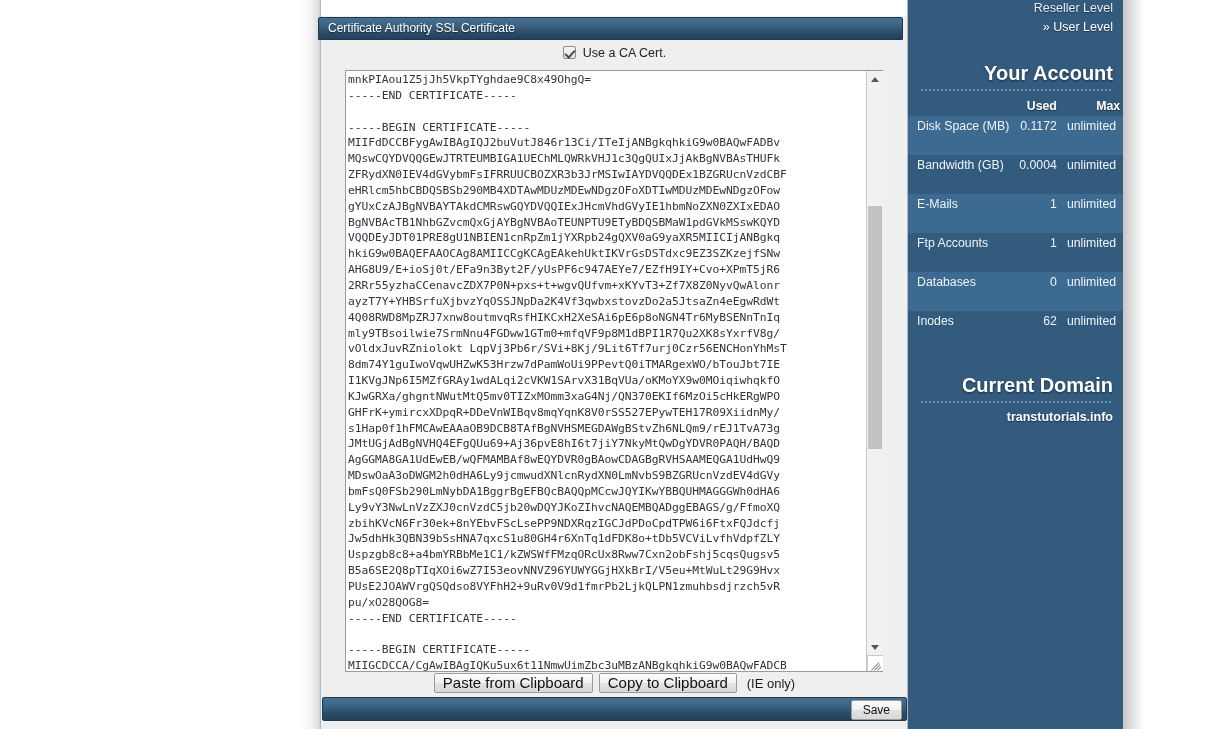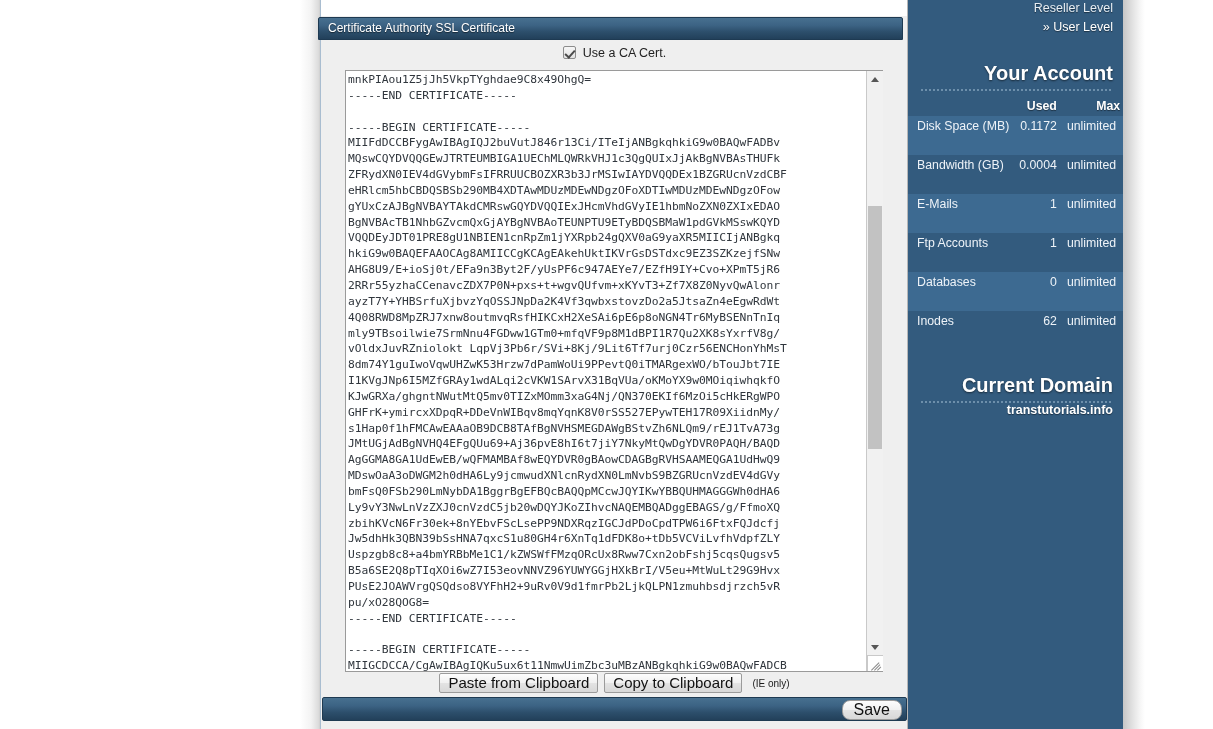--- a/index.html
+++ b/index.html
@@ -170,39 +170,39 @@
     background: linear-gradient(to bottom, #fdfdfd 0%, #f1f1f1 48%, #e3e3e3 52%, #d8d8d8 100%);
     border: 1px solid #9b9b9b;
     border-radius: 2px;
     font-family: "Liberation Sans", sans-serif;
     font-size: 15px;
     color: #111;
     padding: 2px 8px 3px 8px;
     line-height: 13px;
     cursor: pointer;
   }
-  .ie-note { font-size: 10px; color: #1a1a1a; margin-left: 4px; }
+  .ie-note { font-size: 13px; color: #1a1a1a; margin-left: 4px; }
 
   
   .action-bar {
     position: absolute;
     left: 322px; top: 697px;
     width: 585px; height: 24px;
     background: linear-gradient(to bottom, #47708f 0%, #3c6384 35%, #2d4f6c 65%, #22405a 100%);
     border: 1px solid #1e3a52;
     border-radius: 2px;
   }
   .save-btn {
     position: absolute;
     right: 4px; top: 2px;
     background: linear-gradient(to bottom, #fdfdfd 0%, #f1f1f1 48%, #e3e3e3 52%, #d8d8d8 100%);
     border: 1px solid #9b9b9b;
-    border-radius: 8px;
+    border-radius: 2px;
     font-family: "Liberation Sans", sans-serif;
-    font-size: 16px;
+    font-size: 12px;
     color: #111;
     padding: 2px 11px 2px 11px;
     line-height: 14px;
     cursor: pointer;
   }
 
   
   .sidebar {
     position: absolute;
     left: 908px; top: 0;
@@ -256,21 +256,21 @@
     padding: 3px 6px 22px 4px;
     color: #eef3f8;
     text-align: right;
     white-space: nowrap;
   }
   .acct-table td.lbl { text-align: left; padding-left: 9px; }
   .acct-table tr.alt td { background: #3d6a91; }
   .acct-table td.max { padding-right: 10px; }
   .domain-name {
     padding-right: 10px;
-    margin-top: 0;
+    margin-top: 7px;
     font-size: 12.5px;
     font-weight: bold;
     color: #ffffff;
     text-shadow: 0 1px 1px rgba(0,0,0,.45);
   }
 </style>
 </head>
 <body>
 
 <div id="page">

